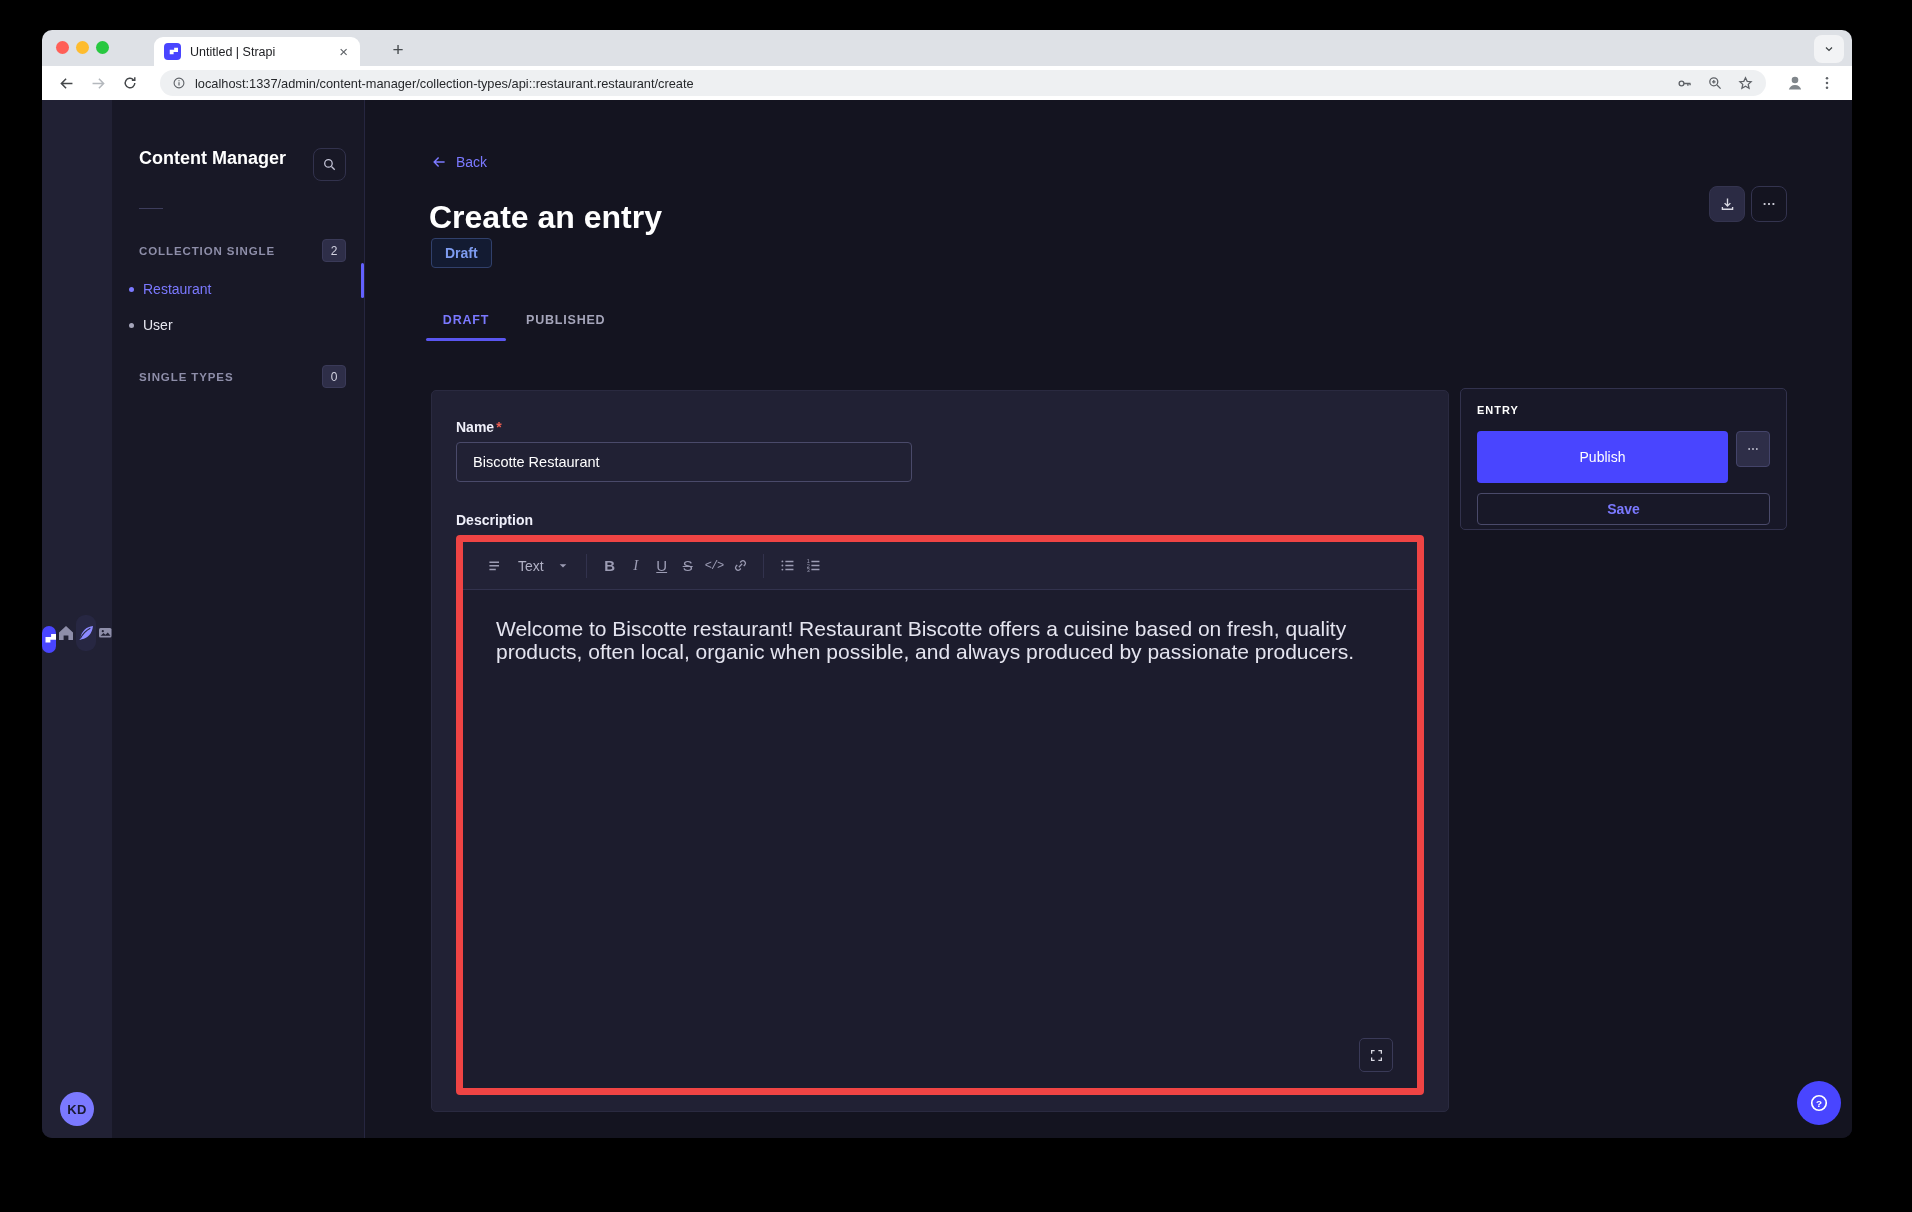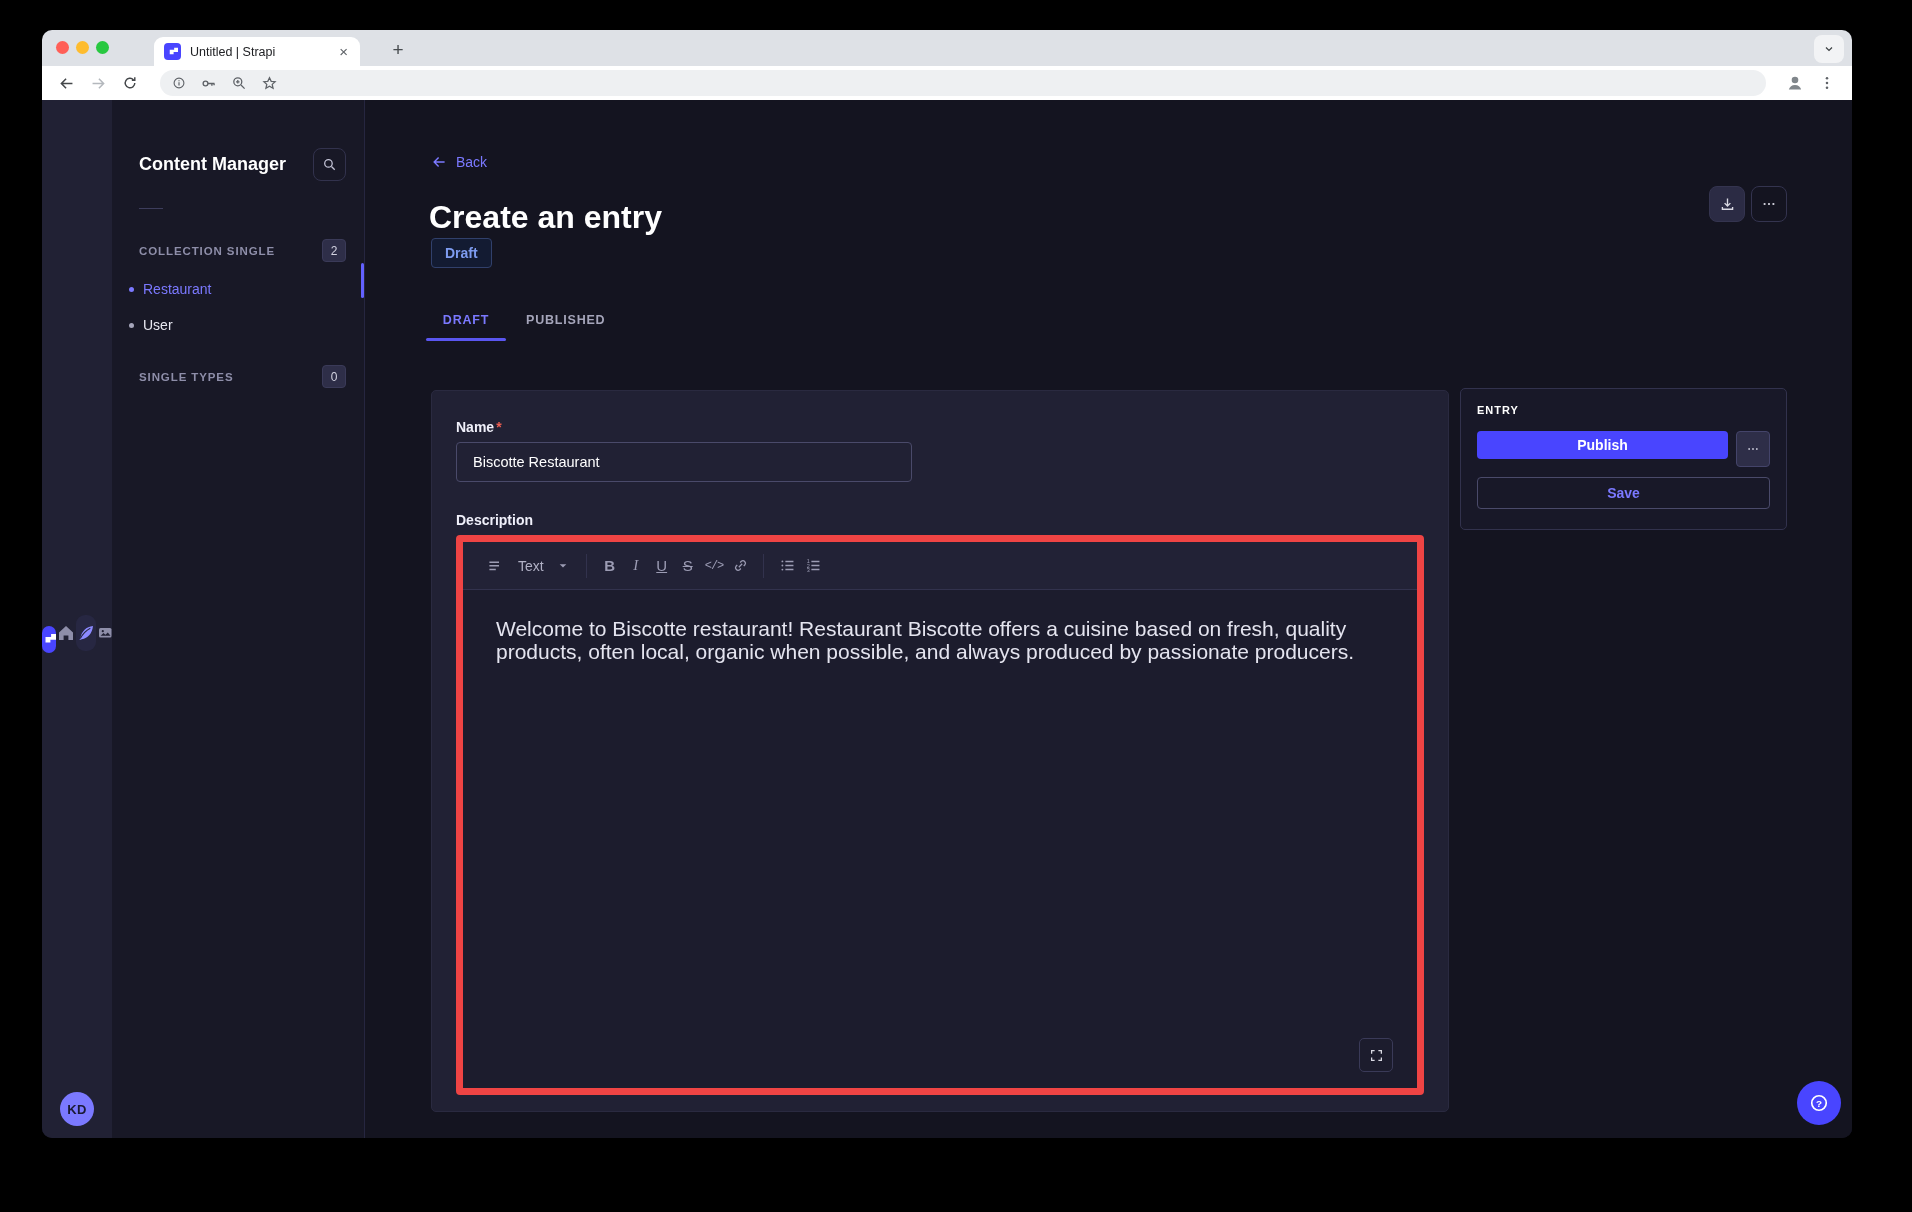--- a/index.html
+++ b/index.html
@@ -44,21 +44,21 @@
   .rail-div{width:26px;height:1px;background:#2e2e48;margin:17px 0 13px;}
   .railbtn{width:36px;height:36px;border-radius:9px;display:flex;align-items:center;justify-content:center;
     color:#8e8ea9;margin-bottom:12px;}
   .railbtn.active{background:#272742;color:#8c8aff;}
   .rail-avatar{position:absolute;bottom:12px;left:50%;transform:translateX(-50%);width:34px;height:34px;
     border-radius:50%;background:#7b79ff;color:#1a1a35;font-size:13px;font-weight:700;
     display:flex;align-items:center;justify-content:center;letter-spacing:.3px;}
 
   
   .subnav{width:253px;flex:none;background:#181826;border-right:1px solid #262640;position:relative;}
-  .sn-head{display:flex;align-items:center;justify-content:space-between;padding:48px 18px 0 27px;}
+  .sn-head{display:flex;justify-content:space-between;padding:48px 18px 0 27px;}
   .sn-title{font-size:18px;font-weight:700;color:#fff;}
   .sn-search{width:33px;height:33px;border-radius:8px;border:1px solid #32324d;display:flex;
     align-items:center;justify-content:center;color:#c3c3d6;background:transparent;}
   .sn-div{width:24px;height:1px;background:#3d3d5c;margin:27px 0 0 27px;}
   .sn-section{display:flex;align-items:center;justify-content:space-between;padding:0 18px 0 27px;margin-top:30px;}
   .sn-section-label{font-size:11.5px;font-weight:700;letter-spacing:.9px;color:#8e8ea9;}
   .sn-badge{min-width:24px;height:23px;border-radius:4px;background:#2e2e48;border:1px solid #3a3a58;
     color:#d2d2e0;font-size:12px;display:flex;align-items:center;justify-content:center;padding:0 6px;}
   .sn-items{margin-top:9px;}
   .sn-item{height:36px;display:flex;align-items:center;padding-left:17px;font-size:14px;color:#e9e9f2;}
@@ -108,22 +108,22 @@
   .tb-code{font-size:12px;font-family:"Liberation Mono","DejaVu Sans Mono",monospace;letter-spacing:-1px;}
   .econtent{flex:1;background:#1c1c2d;position:relative;padding:27px 33px;color:#e4e4ef;
     font-size:21px;line-height:23px;}
   .expand-btn{position:absolute;right:24px;bottom:16px;width:34px;height:34px;border-radius:5px;
     border:1px solid #3a3a58;display:flex;align-items:center;justify-content:center;color:#d9d9e3;background:transparent;}
 
   .entry-panel{position:absolute;top:288px;right:65px;width:327px;height:142px;border:1px solid #32324d;
     border-radius:5px;background:#181828;padding:15px 16px 28px;}
   .entry-title{font-size:11px;font-weight:700;letter-spacing:1px;color:#fff;}
   .entry-row{display:flex;margin-top:15px;gap:8px;}
-  .publish-btn{flex:1;height:28px;border-radius:4px;background:#4945ff;color:#fff;font-size:14px;
-    font-weight:700;border:none;display:flex;align-items:center;justify-content:center;
+  .publish-btn{flex:1;height:52px;border-radius:4px;background:#4945ff;color:#fff;font-size:14px;
+    font-weight:400;border:none;display:flex;align-items:center;justify-content:center;
     font-family:"Liberation Sans","DejaVu Sans",sans-serif;}
   .entry-more{width:34px;height:36px;border-radius:4px;background:#2e2e48;border:1px solid #44446a;
     color:#c8c8d8;display:flex;align-items:center;justify-content:center;}
   .save-btn{margin-top:10px;width:100%;height:32px;border-radius:4px;background:transparent;
     border:1px solid #4a4a6a;color:#7b79ff;font-size:14px;font-weight:600;display:flex;
     align-items:center;justify-content:center;font-family:"Liberation Sans","DejaVu Sans",sans-serif;}
 
   .help-btn{position:absolute;right:11px;bottom:13px;width:44px;height:44px;border-radius:50%;
     background:#4945ff;color:#fff;display:flex;align-items:center;justify-content:center;border:none;}
 </style>
@@ -167,20 +167,21 @@
     <span class="navbtn">
       <svg width="16" height="16" viewBox="0 0 20 20">
           <path d="M16 10a6 6 0 1 1-1.7-4.2M16 2.8V6.5h-3.7" fill="none" stroke="currentColor" stroke-width="1.8"></path>
         </svg>
     </span>
     <div class="omnibox">
       <svg width="14" height="14" viewBox="0 0 20 20">
           <circle cx="10" cy="10" r="7" fill="none" stroke="#5f6368" stroke-width="1.6"></circle>
           <path d="M10 9v4.4M10 6.2v1.4" stroke="#5f6368" stroke-width="1.7"></path>
         </svg>
+      <span class="url">localhost:1337/admin/content-manager/collection-types/api::restaurant.restaurant/create</span>
       <span class="obicon">
         <svg width="17" height="17" viewBox="0 0 20 20">
             <circle cx="6.5" cy="10" r="2.8" fill="none" stroke="currentColor" stroke-width="1.6"></circle>
             <path d="M9.3 10H17M14 10v2.6M16.6 10v2" fill="none" stroke="currentColor" stroke-width="1.6"></path>
           </svg>
       </span>
       <span class="obicon">
         <svg width="16" height="16" viewBox="0 0 20 20">
             <circle cx="8.5" cy="8.5" r="5" fill="none" stroke="currentColor" stroke-width="1.6"></circle>
             <path d="M8.5 6.3v4.4M6.3 8.5h4.4M12.5 12.5 17 17" fill="none" stroke="currentColor" stroke-width="1.6"></path>

